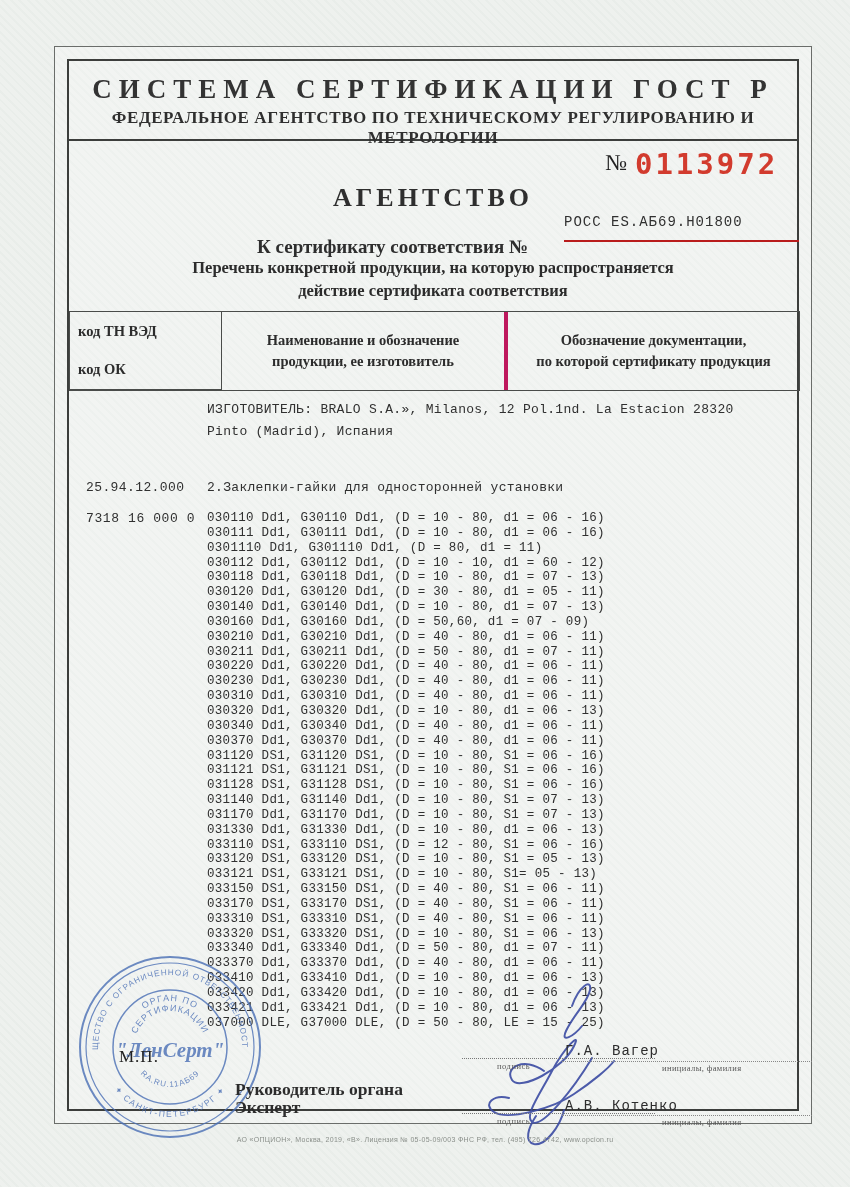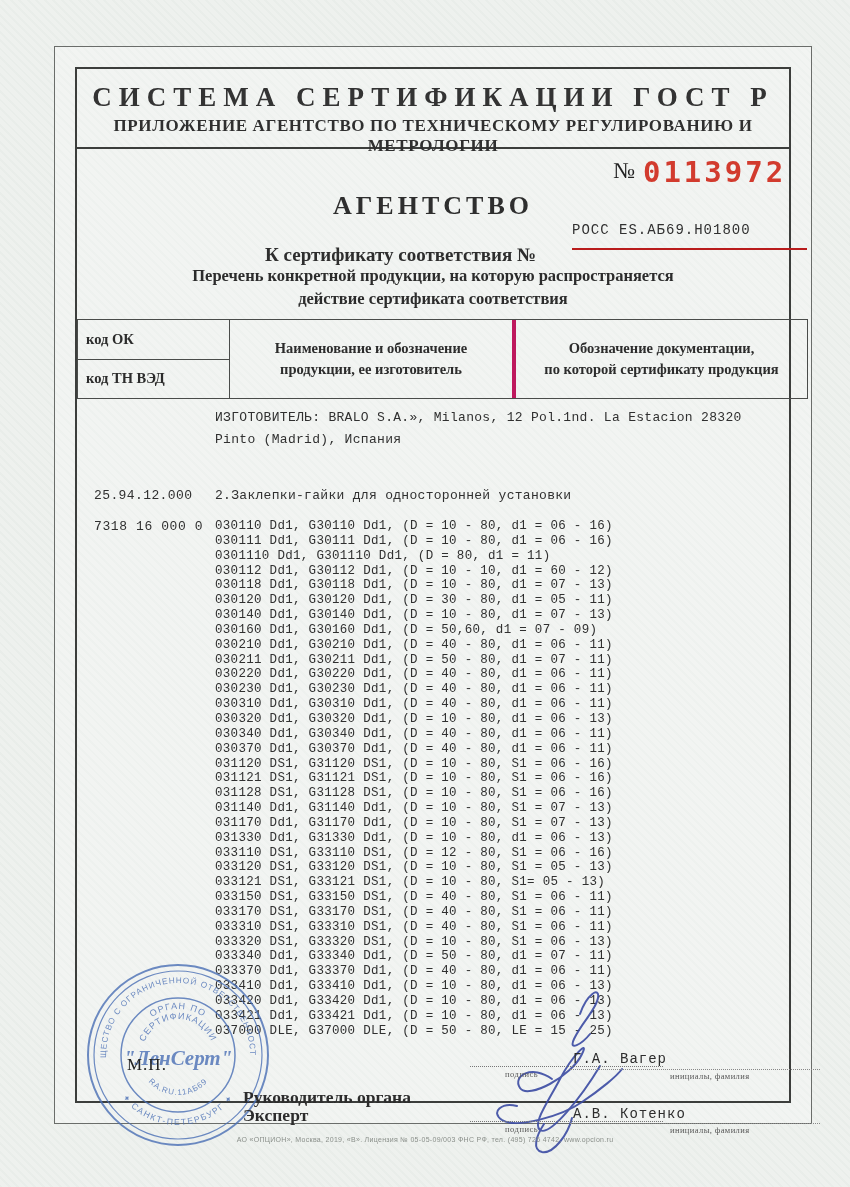--- a/index.html
+++ b/index.html
@@ -5,21 +5,21 @@
   html,body{margin:0;padding:0;}
   body{
     width:850px;height:1187px;position:relative;overflow:hidden;
     background:#eef1ee;
     background-image:repeating-linear-gradient(45deg, rgba(210,220,214,.18) 0 2px, transparent 2px 6px);
     font-family:"Liberation Serif", serif;
     color:#222;
   }
   .frame-outer{
     position:absolute;left:54px;top:46px;width:758px;height:1078px;
-    border:1px solid #6a6d6a;padding:20px;box-sizing:border-box;
+    border:1px solid #6a6d6a;padding:12px;box-sizing:border-box;
     background:rgba(248,250,248,.35);
   }
   .frame-inner{
     width:100%;height:100%;border:2px solid #3c3e3c;box-sizing:border-box;
     position:relative;
   }
   
   .cert-header{
     position:absolute;left:0;top:0;width:100%;height:80px;
     border-bottom:2px solid #3c3e3c;text-align:center;box-sizing:border-box;
@@ -102,39 +102,39 @@
   }
 </style>
 </head>
 <body>
 
 <div class="frame-outer">
   <div class="frame-inner">
 
     <div class="cert-header">
       <div class="sys-title">СИСТЕМА СЕРТИФИКАЦИИ ГОСТ Р</div>
-      <div class="agency">ПРИЛОЖЕНИЕ АГЕНТСТВО ПО ТЕХНИЧЕСКОМУ РЕГУЛИРОВАНИЮ И МЕТРОЛОГИИ</div>
+      <div class="agency">ФЕДЕРАЛЬНОЕ АГЕНТСТВО ПО ТЕХНИЧЕСКОМУ РЕГУЛИРОВАНИЮ И МЕТРОЛОГИИ</div>
     </div>
 
     <div class="doc-number">
       <span class="no-sign">№</span><span class="no-digits">0113972</span>
     </div>
 
     <div class="doc-type">АГЕНТСТВО</div>
 
     <div class="cert-ref-label">К сертификату соответствия №</div>
     <div class="cert-ref-number mono">РОСС ES.АБ69.Н01800</div>
 
     <div class="subtitle l1">Перечень конкретной продукции, на которую распространяется</div>
     <div class="subtitle l2">действие сертификата соответствия</div>
 
     <div class="prod-table">
       <div class="pt-col1">
+        <div class="cell">код ТН ВЭД</div>
         <div class="cell top">код ОК</div>
-        <div class="cell">код ТН ВЭД</div>
       </div>
       <div class="pt-col2">
         <div>Наименование и обозначение</div>
         <div>продукции, ее изготовитель</div>
       </div>
       <div class="pt-col3">
         <div>Обозначение документации,</div>
         <div>по которой сертификату продукция</div>
       </div>
     </div>

